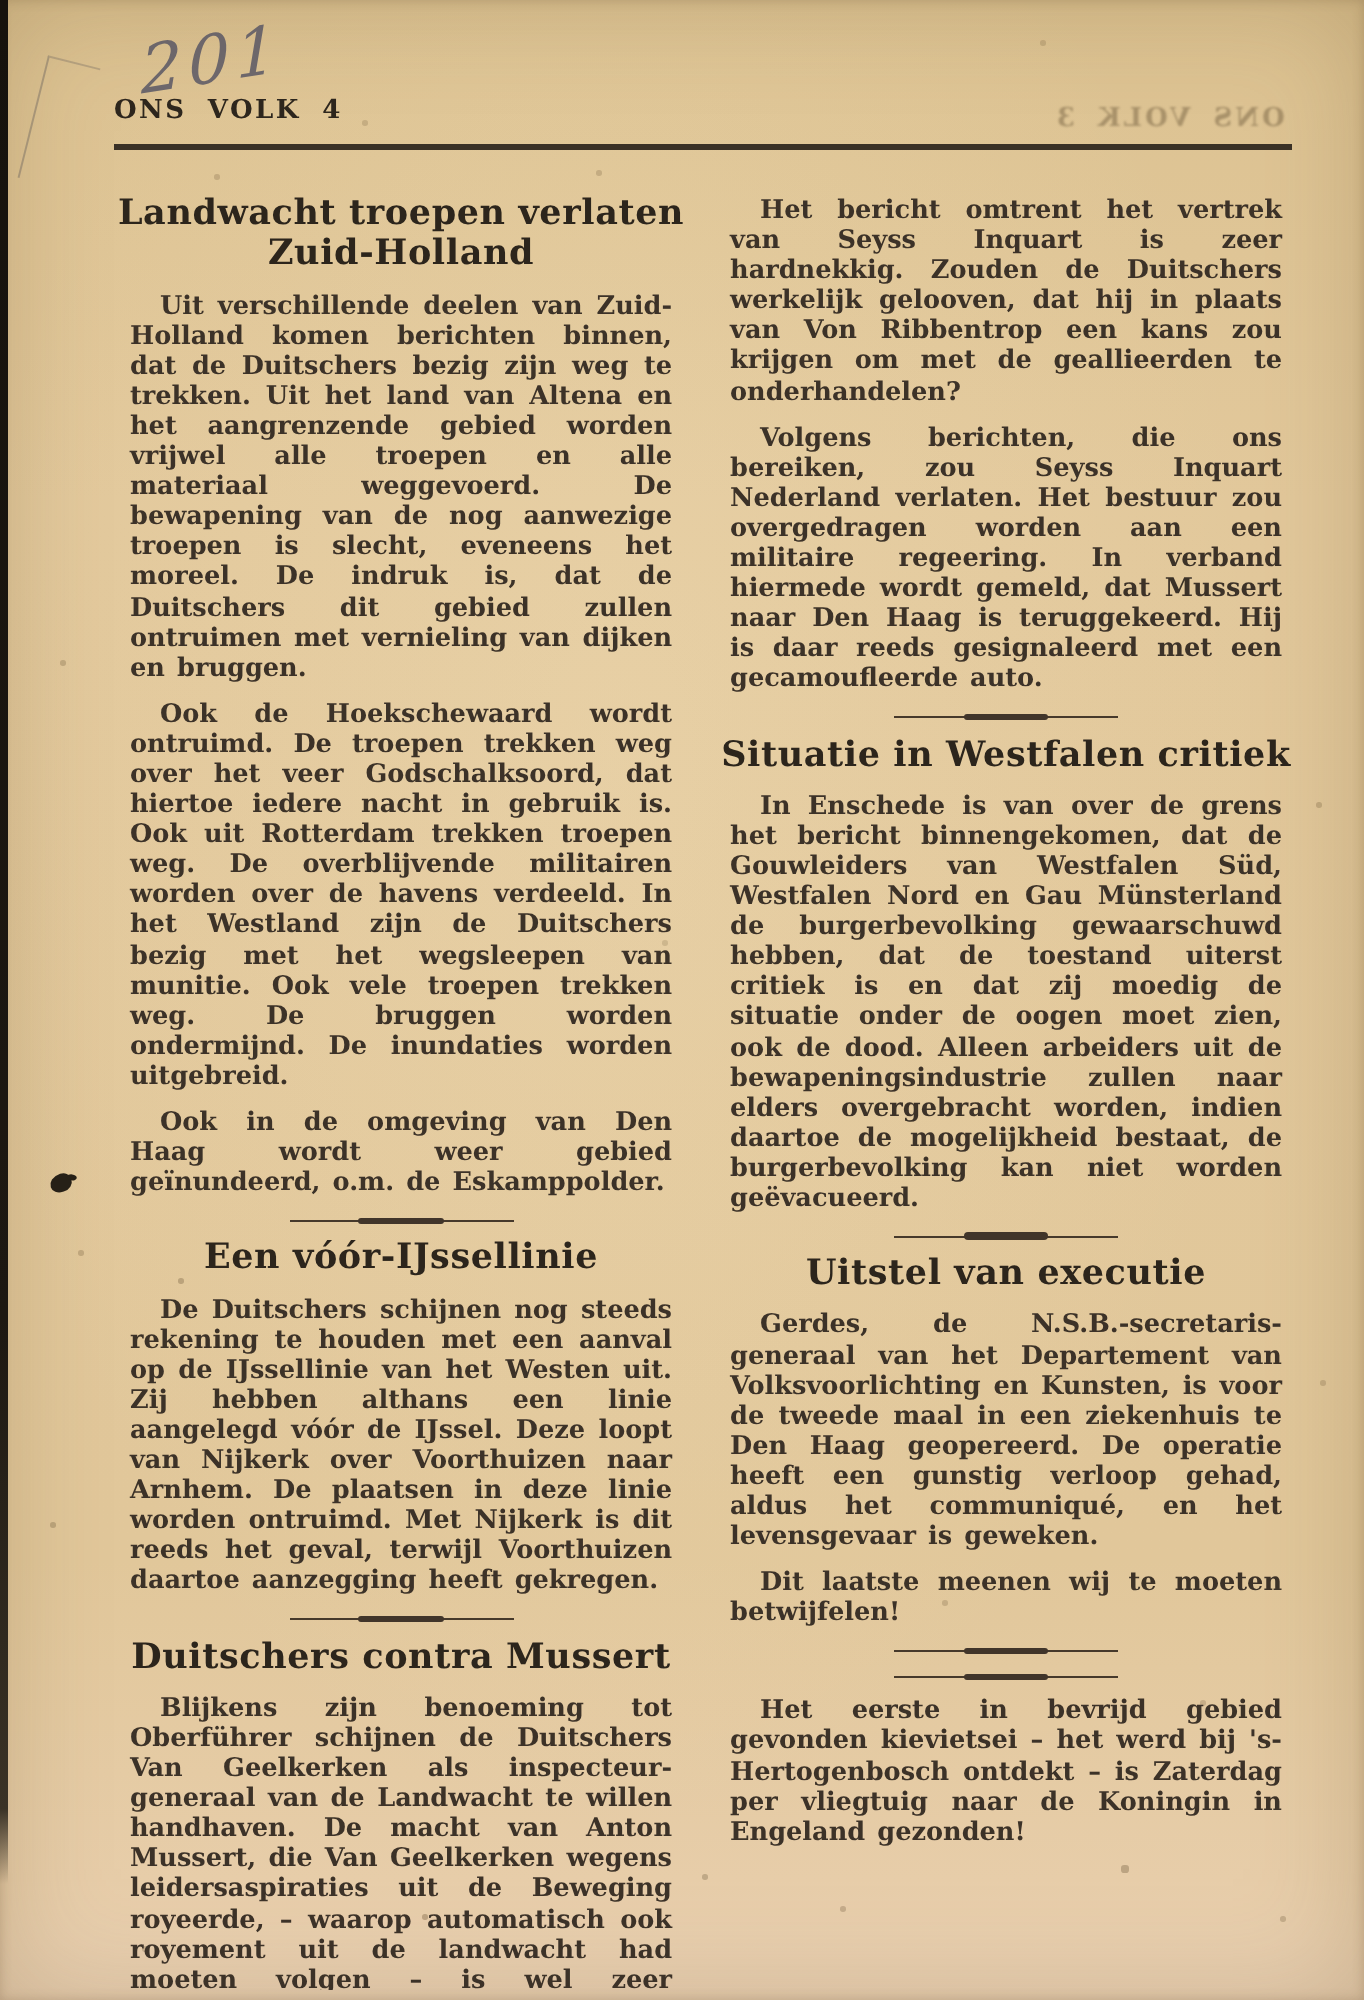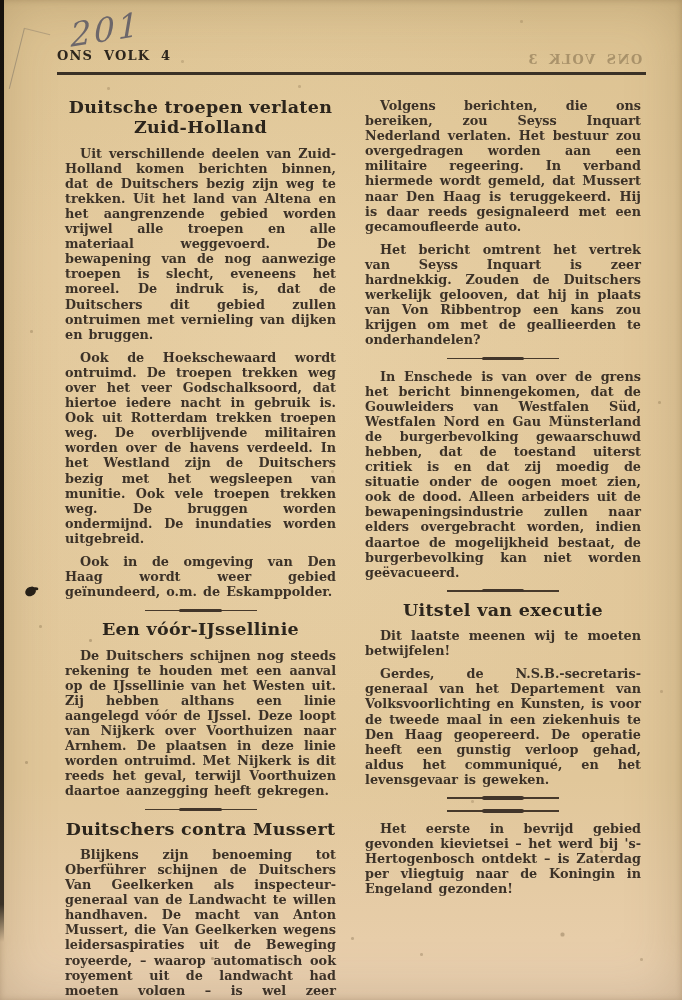--- a/index.html
+++ b/index.html
@@ -73,21 +73,21 @@
   <div class="hand-number">201</div>
   <div class="ink-blot"></div>
 
   <div class="masthead">ONS VOLK 4</div>
   <div class="bleedthrough">ONS VOLK 3</div>
   <div class="head-rule"></div>
 
   <div class="content">
     <div class="col left" id="col-left">
         <article>
-          <h2 class="a-title">Duitsche troepen verlaten
+          <h2 class="a-title">Landwacht troepen verlaten
 Zuid-Holland</h2>
           <p class="a-para">Uit verschillende deelen van Zuid-Holland komen berichten binnen, dat de Duitschers bezig zijn weg te trekken. Uit het land van Altena en het aangrenzende gebied worden vrijwel alle troepen en alle materiaal weggevoerd. De bewapening van de nog aanwezige troepen is slecht, eveneens het moreel. De indruk is, dat de Duitschers dit gebied zullen ontruimen met vernieling van dijken en bruggen.</p>
           <p class="a-para">Ook de Hoekschewaard wordt ontruimd. De troepen trekken weg over het veer Godschalksoord, dat hiertoe iedere nacht in gebruik is. Ook uit Rotterdam trekken troepen weg. De overblijvende militairen worden over de havens verdeeld. In het Westland zijn de Duitschers bezig met het wegsleepen van munitie. Ook vele troepen trekken weg. De bruggen worden ondermijnd. De inundaties worden uitgebreid.</p>
           <p class="a-para">Ook in de omgeving van Den Haag wordt weer gebied geïnundeerd, o.m. de Eskamppolder.</p>
         </article>
         <div class="divider"></div>
         <article>
           <h2 class="a-title">Een vóór-IJssellinie</h2>
           <p class="a-para">De Duitschers schijnen nog steeds rekening te houden met een aanval op de IJssellinie van het Westen uit. Zij hebben althans een linie aangelegd vóór de IJssel. Deze loopt van Nijkerk over Voorthuizen naar Arnhem. De plaatsen in deze linie worden ontruimd. Met Nijkerk is dit reeds het geval, terwijl Voorthuizen daartoe aanzegging heeft gekregen.</p>
         </article>
@@ -96,32 +96,33 @@
           <h2 class="a-title">Duitschers contra Mussert</h2>
           <p class="a-para">Blijkens zijn benoeming tot Oberführer schijnen de Duitschers Van Geelkerken als inspecteur-generaal van de Landwacht te willen handhaven. De macht van Anton Mussert, die Van Geelkerken wegens leidersaspiraties uit de Beweging royeerde, – waarop automatisch ook royement uit de landwacht had moeten volgen – is wel zeer tanende, zelfs in eigen kring!</p>
         </article>
         <div class="divider"></div>
         <article>
           <h2 class="a-title small">Nederlandsche kinderen naar Engeland</h2>
         </article>
       </div>
     <div class="col right" id="col-right">
         <article>
+          <p class="a-para">Het bericht omtrent het vertrek van Seyss Inquart is zeer hardnekkig. Zouden de Duitschers werkelijk gelooven, dat hij in plaats van Von Ribbentrop een kans zou krijgen om met de geallieerden te onderhandelen?</p>
           <p class="a-para">Volgens berichten, die ons bereiken, zou Seyss Inquart Nederland verlaten. Het bestuur zou overgedragen worden aan een militaire regeering. In verband hiermede wordt gemeld, dat Mussert naar Den Haag is teruggekeerd. Hij is daar reeds gesignaleerd met een gecamoufleerde auto.</p>
-          <p class="a-para">Het bericht omtrent het vertrek van Seyss Inquart is zeer hardnekkig. Zouden de Duitschers werkelijk gelooven, dat hij in plaats van Von Ribbentrop een kans zou krijgen om met de geallieerden te onderhandelen?</p>
         </article>
         <div class="divider"></div>
         <article>
+          <h2 class="a-title">Situatie in Westfalen critiek</h2>
           <p class="a-para">In Enschede is van over de grens het bericht binnengekomen, dat de Gouwleiders van Westfalen Süd, Westfalen Nord en Gau Münsterland de burgerbevolking gewaarschuwd hebben, dat de toestand uiterst critiek is en dat zij moedig de situatie onder de oogen moet zien, ook de dood. Alleen arbeiders uit de bewapeningsindustrie zullen naar elders overgebracht worden, indien daartoe de mogelijkheid bestaat, de burgerbevolking kan niet worden geëvacueerd.</p>
         </article>
         <div class="divider"></div>
         <article>
           <h2 class="a-title">Uitstel van executie</h2>
+          <p class="a-para">Gerdes, de N.S.B.-secretaris-generaal van het Departement van Volksvoorlichting en Kunsten, is voor de tweede maal in een ziekenhuis te Den Haag geopereerd. De operatie heeft een gunstig verloop gehad, aldus het communiqué, en het levensgevaar is geweken.</p>
           <p class="a-para">Dit laatste meenen wij te moeten betwijfelen!</p>
-          <p class="a-para">Gerdes, de N.S.B.-secretaris-generaal van het Departement van Volksvoorlichting en Kunsten, is voor de tweede maal in een ziekenhuis te Den Haag geopereerd. De operatie heeft een gunstig verloop gehad, aldus het communiqué, en het levensgevaar is geweken.</p>
         </article>
         <div class="divider"></div>
         <article>
         </article>
         <div class="divider"></div>
         <article>
           <p class="a-para">Het eerste in bevrijd gebied gevonden kievietsei – het werd bij 's-Hertogenbosch ontdekt – is Zaterdag per vliegtuig naar de Koningin in Engeland gezonden!</p>
         </article>
       </div>
   </div>

